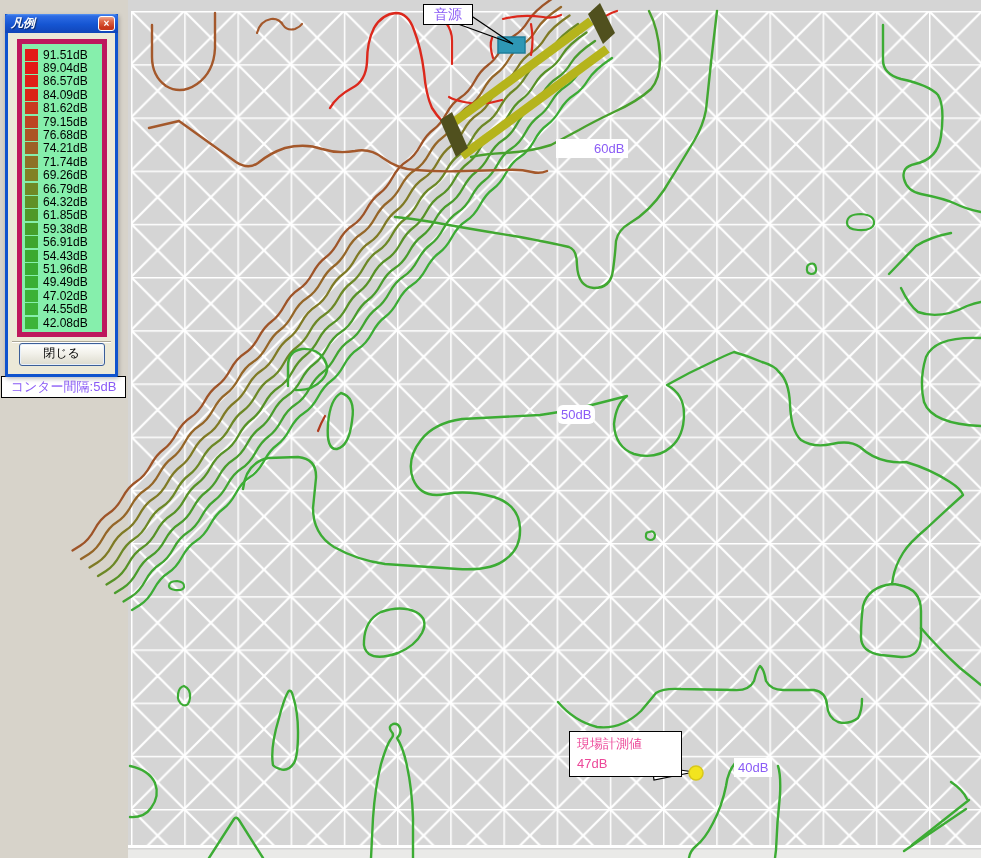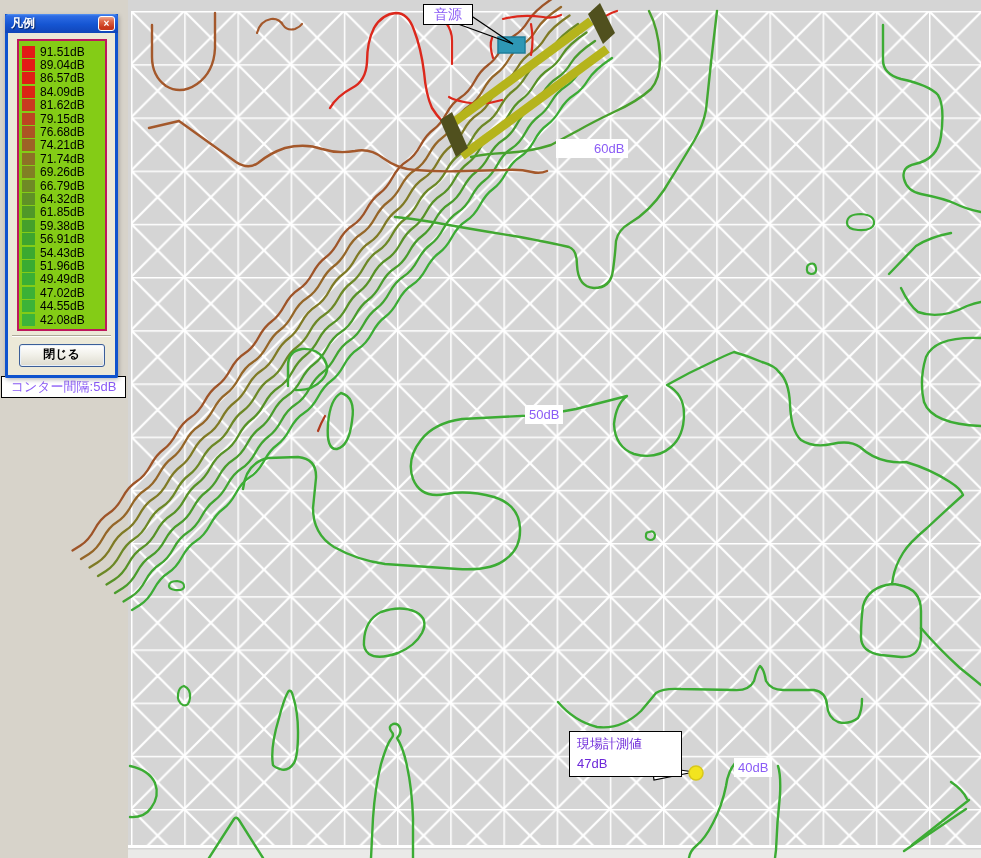--- a/index.html
+++ b/index.html
@@ -12,25 +12,25 @@
   #map-svg{position:absolute;left:0;top:0;z-index:1;}
 
   
   .map-label{
     position:absolute;z-index:5;background:#FFFFFF;color:#8b5cf6;
     font-size:13px;line-height:17px;padding:1px 4px;white-space:nowrap;
   }
   .bordered{border:1px solid #000;}
   #label-source{left:423px;top:4px;width:40px;text-align:center;font-size:14px;}
   #label-60{left:556px;top:139px;padding-left:38px;}
-  #label-50{left:525px;top:405px;}
+  #label-50{left:557px;top:405px;border-radius:6px;}
   #label-40{left:734px;top:746px;margin-top:12px;}
   #callout{
     position:absolute;left:569px;top:731px;width:104px;height:40px;z-index:5;
-    background:#fff;border:1px solid #000;color:#6d28d9;
+    background:#fff;border:1px solid #000;color:#ec4899;
     font-size:13px;line-height:20px;padding:2px 0 2px 7px;
   }
 
   
   #interval-label{
     position:absolute;left:1px;top:376px;width:123px;height:20px;z-index:6;
     background:#fff;border:1px solid #000;color:#8b5cf6;
     font-size:13px;line-height:20px;text-align:center;white-space:nowrap;
   }
 
@@ -44,42 +44,42 @@
   #legend-titlebar{
     position:relative;left:-3px;width:113px;height:19px;margin-bottom:0;
     background:linear-gradient(#5A96F2 0%,#2E6CE4 10%,#1555D2 55%,#1145B8 100%);
     border-radius:4px 4px 0 0;
     display:flex;align-items:center;justify-content:space-between;
     padding:0;box-sizing:border-box;
   }
   #legend-title{
     color:#fff;font-weight:bold;font-size:12px;padding-left:6px;
     text-shadow:1px 1px 1px rgba(0,0,0,.5);
+    font-style:italic;
   }
   #legend-close{
     width:17px;height:15px;margin-right:3px;border:1px solid #fff;border-radius:3px;
     background:linear-gradient(#F0A58C 0%,#E06A4A 30%,#C8381C 80%);
     color:#fff;font-size:10px;font-weight:bold;line-height:13px;text-align:center;
     cursor:pointer;box-sizing:border-box;
   }
   #legend-list{
-    margin:6px 8px 4px 9px;background:#84cc16;border:2px solid #be185d;
+    margin:6px 8px 4px 9px;background:#86efac;border:5px solid #be185d;
     padding:4px 2px 3px 3px;
   }
   .legend-row{display:flex;align-items:center;height:13.4px;}
   .legend-swatch{width:13px;height:12px;margin-right:5px;flex:0 0 13px;}
   .legend-text{font-size:12px;color:#000;white-space:nowrap;letter-spacing:0;}
   #legend-separator{height:1px;background:#ACA899;border-bottom:1px solid #fff;margin:4px 4px 0 4px;}
   #legend-close-btn{
-    display:block;margin:7px auto 8px auto;width:84px;height:21px;
+    display:block;margin:0 auto 8px auto;width:84px;height:21px;
     background:linear-gradient(#FFFFFF 0%,#F2F1EA 45%,#DDDBCE 100%);
     border:1px solid #3B5E98;border-radius:3px;
     font-size:12px;color:#000;text-align:center;line-height:19px;cursor:pointer;
     box-shadow:inset 0 0 0 1px #E8F0FA;
-    font-weight:bold;
   }
 </style>
 </head>
 <body style="background: rgb(215, 211, 202);">
 
 <svg id="map-svg" width="981" height="858" viewBox="0 0 981 858" xmlns="http://www.w3.org/2000/svg">
   <defs>
     <pattern id="mesh" x="131" y="11" width="53.2" height="53.2" patternUnits="userSpaceOnUse">
       <path d="M0,0 H53.2 M0,0 V53.2" stroke="#FFFFFF" stroke-width="3" fill="none"></path>
       <path d="M0,0 L53.2,53.2 M53.2,0 L0,53.2" stroke="#FFFFFF" stroke-width="2.2" fill="none"></path>

